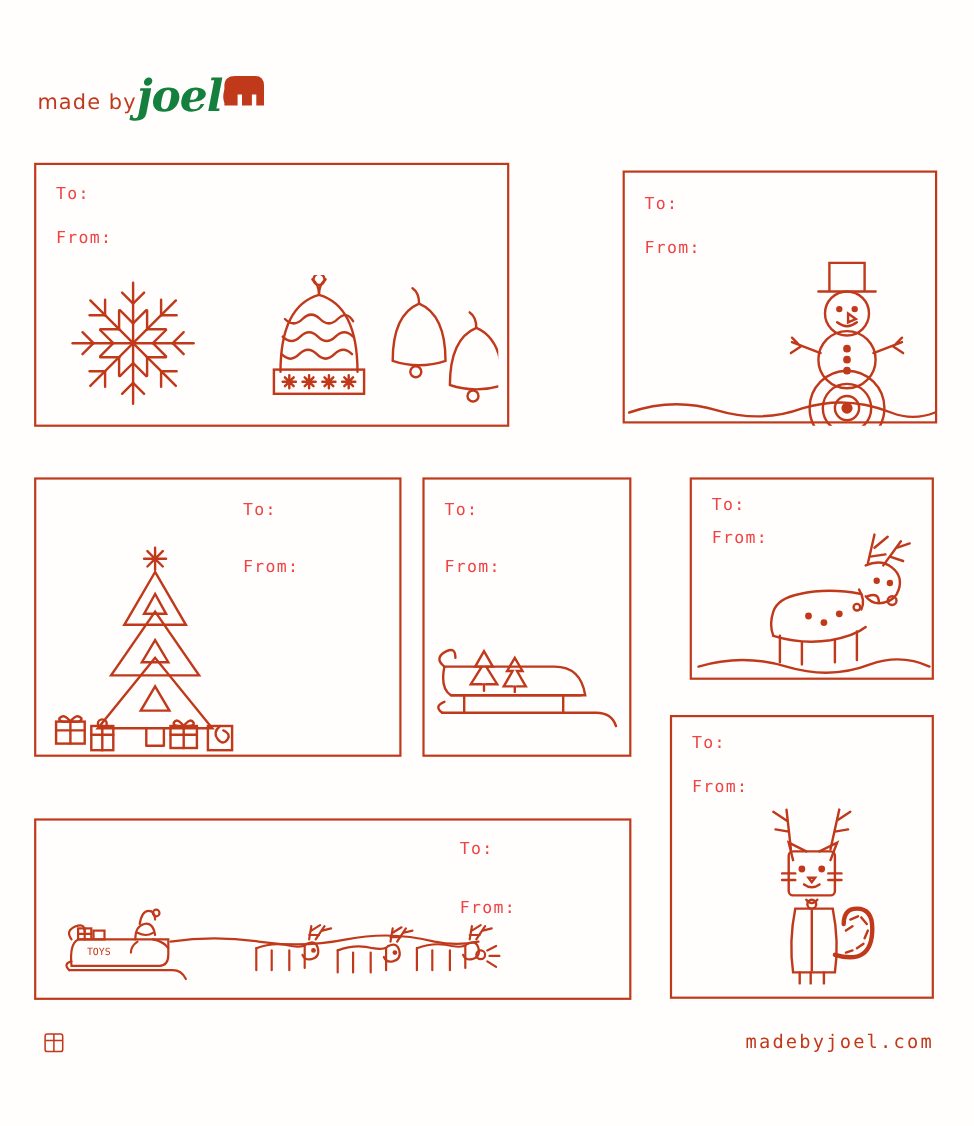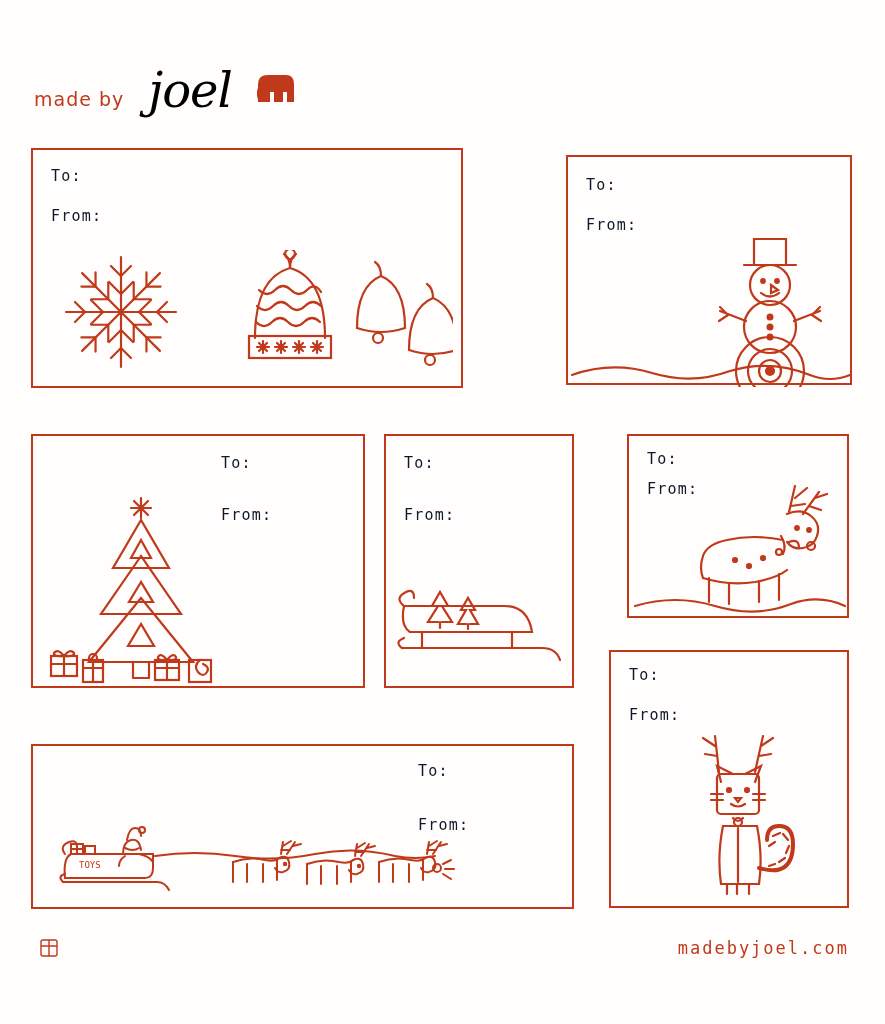--- a/index.html
+++ b/index.html
@@ -21,57 +21,57 @@
     background: #fffefd;
   }
 
   
   .brand {
     position: absolute;
     left: 34px;
     top: 66px;
     display: flex;
     align-items: flex-end;
-    gap: 24px;
+    gap: 0;
   }
   .brand-made {
     font-family: "DejaVu Sans", sans-serif;
     font-size: 19px;
     letter-spacing: 1px;
     color: #c0391b;
     line-height: 1;
     padding-bottom: 5px;
     font-weight: 400;
   }
   .brand-joel {
     font-family: "DejaVu Serif", serif;
-    font-size: 48px;
-    font-weight: 400;
+    font-size: 40px;
+    font-weight: 700;
     font-style: italic;
-    color: #000000;
+    color: #15803d;
     line-height: 1;
     letter-spacing: -1px;
   }
   .brand-elephant {
     padding-bottom: 4px;
   }
 
   
   .tag {
     position: absolute;
     border: 2px solid #c0391b;
     box-sizing: border-box;
     background: transparent;
   }
   .lbl {
     position: absolute;
     font-family: "DejaVu Sans Mono", monospace;
     font-size: 15px;
     letter-spacing: 1.2px;
-    color: #0f172a;
+    color: #ef4444;
     white-space: nowrap;
   }
   .art {
     position: absolute;
     pointer-events: none;
   }
 
   
   #tag-snowflake   { left: 31px;  top: 148px; width: 432px; height: 240px; }
   #tag-snowman     { left: 566px; top: 155px; width: 286px; height: 230px; }

